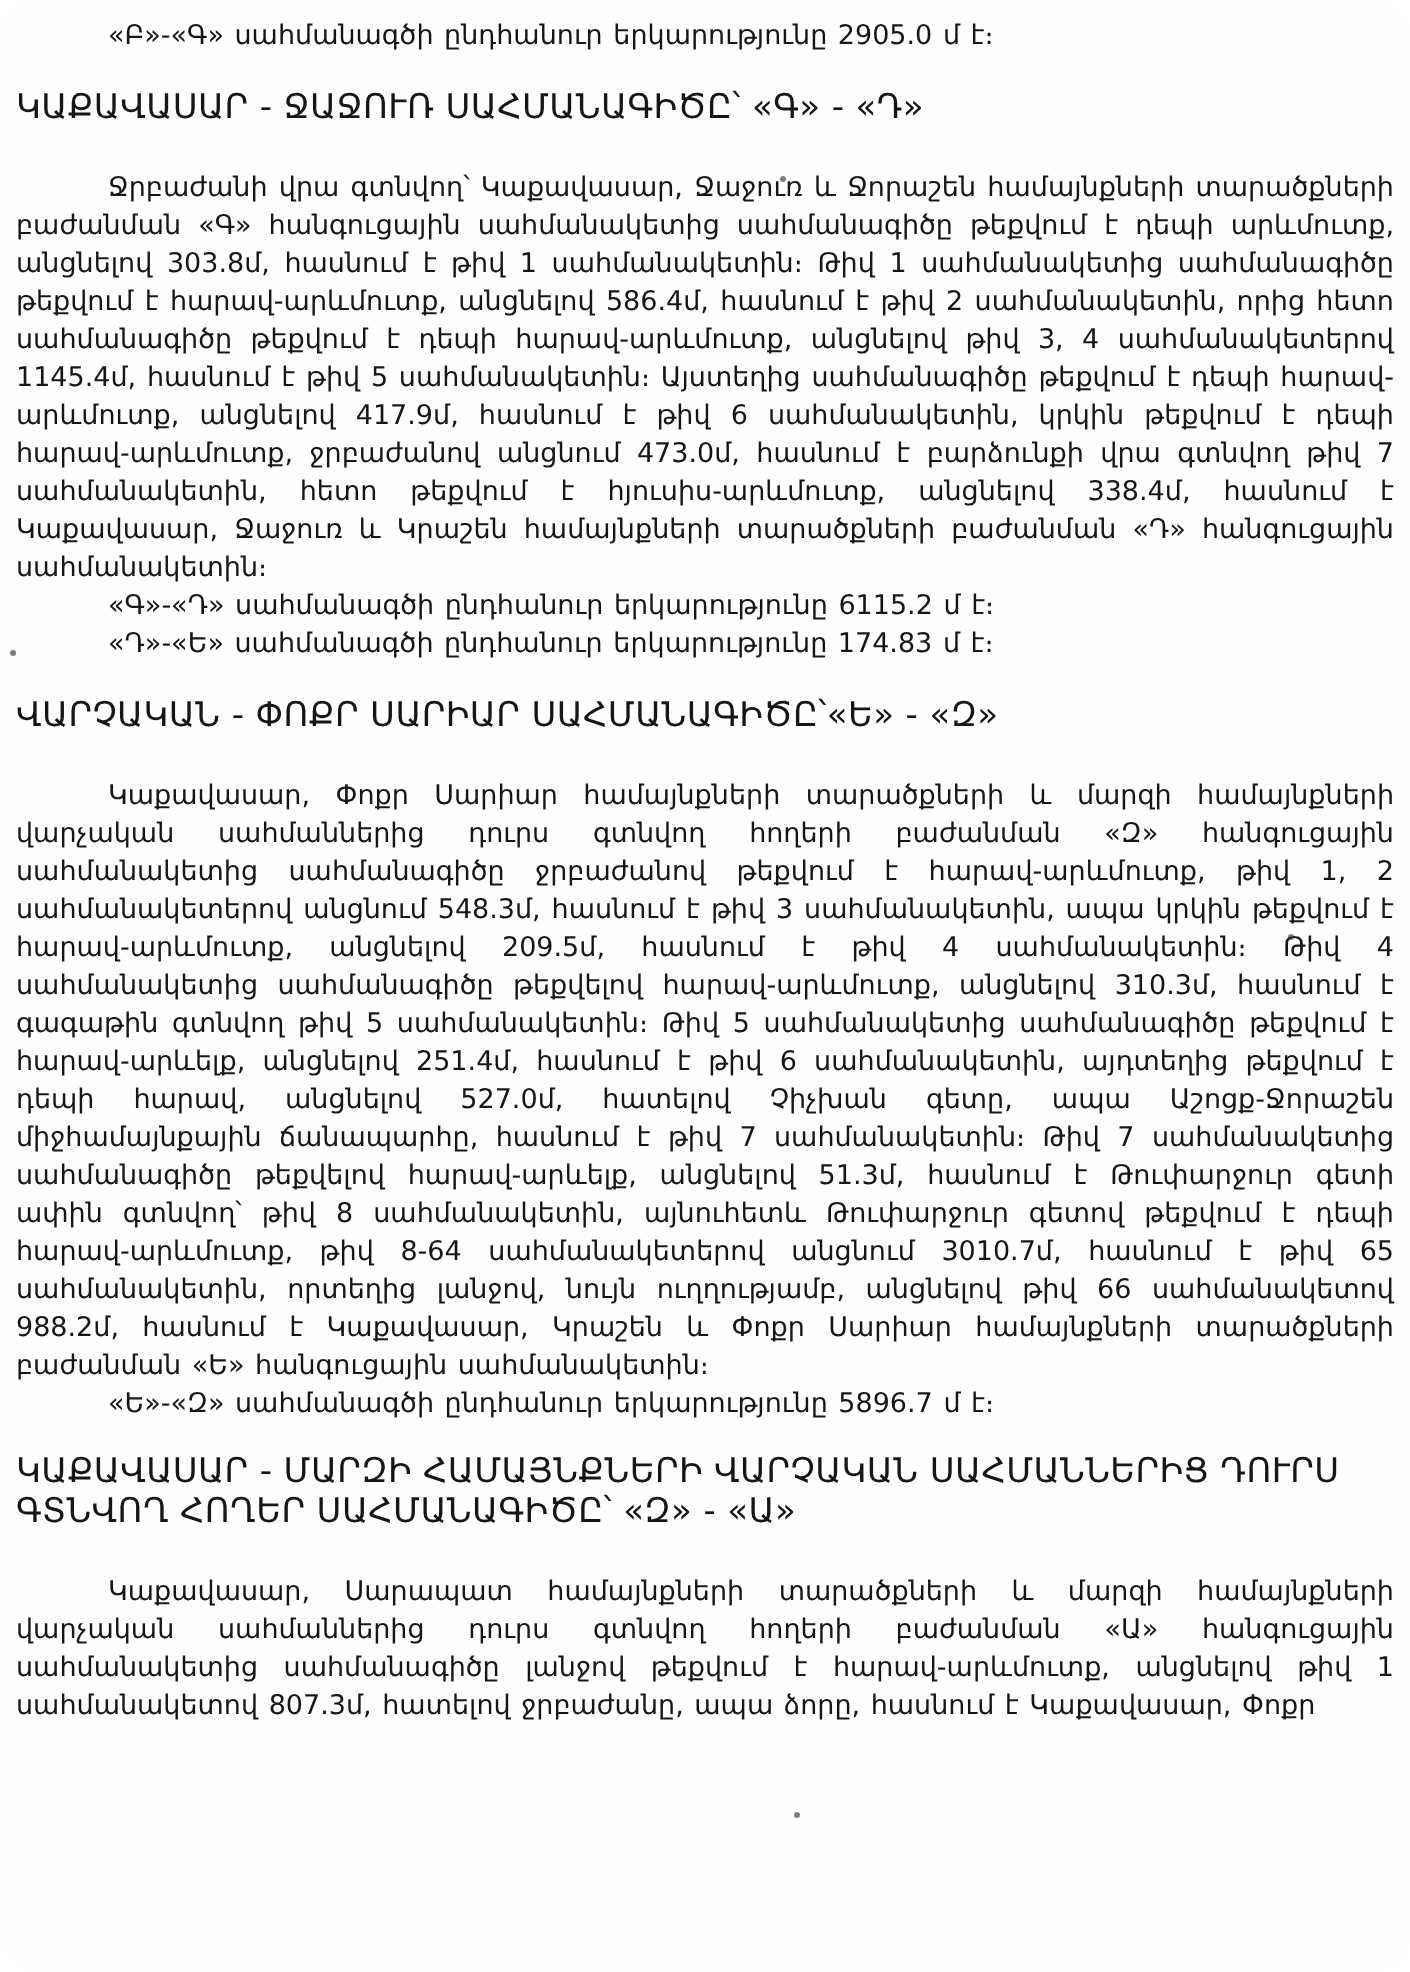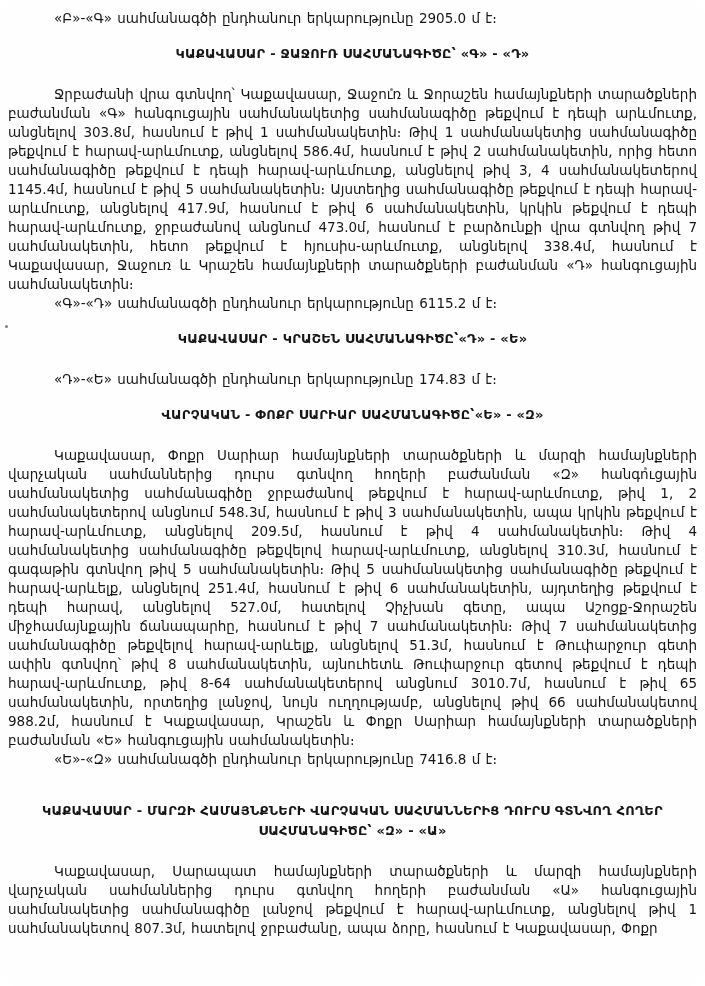--- a/index.html
+++ b/index.html
@@ -25,27 +25,27 @@
     margin: 0;
     text-align: justify;
     text-indent: 46px;
     word-spacing: 1px;
   }
   .length-line {
     text-align: left;
   }
   .heading {
     margin: 16px 0 21px 0;
-    text-align: center;
-    font-size: 13px;
-    font-weight: bold;
+    text-align: left;
+    font-size: 17px;
+    font-weight: normal;
     letter-spacing: 0.2px;
     line-height: 20px;
   }
-  .heading.tight-top { margin-top: 32px; }
+  .heading.tight-top { margin-top: 14px; }
   .artifact-dot {
     position: absolute;
     width: 3px;
     height: 3px;
     border-radius: 50%;
     background: #3a3a3a;
     opacity: 0.65;
   }
 </style>
 </head>
@@ -54,30 +54,29 @@
 <div class="page">
 
   <p class="length-line">«Բ»-«Գ» սահմանագծի ընդհանուր երկարությունը 2905.0 մ է։</p>
 
   <h2 class="heading">ԿԱՔԱՎԱՍԱՐ - ՋԱՋՈՒՌ ՍԱՀՄԱՆԱԳԻԾԸ՝ «Գ» - «Դ»</h2>
 
   <p class="para">Ջրբաժանի վրա գտնվող՝ Կաքավասար, Ջաջուռ և Ջորաշեն համայնքների տարածքների բաժանման «Գ» հանգուցային սահմանակետից սահմանագիծը թեքվում է դեպի արևմուտք, անցնելով 303.8մ, հասնում է թիվ 1 սահմանակետին։ Թիվ 1 սահմանակետից սահմանագիծը թեքվում է հարավ-արևմուտք, անցնելով 586.4մ, հասնում է թիվ 2 սահմանակետին, որից հետո սահմանագիծը թեքվում  է դեպի հարավ-արևմուտք, անցնելով թիվ 3, 4 սահմանակետերով 1145.4մ, հասնում է թիվ 5 սահմանակետին։ Այստեղից սահմանագիծը թեքվում է դեպի հարավ-արևմուտք, անցնելով 417.9մ, հասնում է թիվ 6 սահմանակետին, կրկին թեքվում է դեպի հարավ-արևմուտք, ջրբաժանով անցնում 473.0մ, հասնում է բարձունքի վրա գտնվող թիվ 7 սահմանակետին, հետո թեքվում է հյուսիս-արևմուտք, անցնելով 338.4մ, հասնում է Կաքավասար, Ջաջուռ և Կրաշեն համայնքների տարածքների բաժանման «Դ» հանգուցային սահմանակետին։</p>
 
   <p class="length-line">«Գ»-«Դ» սահմանագծի ընդհանուր երկարությունը 6115.2 մ է։</p>
 
-  <h2 class="heading">ԿԱՔԱՎԱՍԱՐ - ԿՐԱՇԵՆ ՍԱՀՄԱՆԱԳԻԾԸ՝«Դ» - «Ե»</h2>
 
 
   <p class="length-line">«Դ»-«Ե» սահմանագծի ընդհանուր երկարությունը 174.83 մ է։</p>
 
   <h2 class="heading">ՎԱՐՉԱԿԱՆ - ՓՈՔՐ ՍԱՐԻԱՐ ՍԱՀՄԱՆԱԳԻԾԸ՝«Ե» - «Զ»</h2>
 
   <p class="para">Կաքավասար, Փոքր Սարիար համայնքների տարածքների և մարզի համայնքների վարչական սահմաններից դուրս գտնվող հողերի բաժանման «Զ» հանգուցային սահմանակետից սահմանագիծը ջրբաժանով թեքվում է հարավ-արևմուտք, թիվ 1, 2 սահմանակետերով անցնում 548.3մ, հասնում է թիվ 3 սահմանակետին, ապա կրկին թեքվում է հարավ-արևմուտք, անցնելով 209.5մ, հասնում է թիվ 4 սահմանակետին։ Թիվ 4 սահմանակետից սահմանագիծը թեքվելով հարավ-արևմուտք, անցնելով 310.3մ, հասնում է գագաթին գտնվող թիվ 5 սահմանակետին։ Թիվ 5 սահմանակետից սահմանագիծը թեքվում է հարավ-արևելք, անցնելով 251.4մ, հասնում է թիվ 6 սահմանակետին, այդտեղից թեքվում է դեպի հարավ, անցնելով 527.0մ, հատելով Չիչխան գետը, ապա Աշոցք-Ջորաշեն միջհամայնքային ճանապարհը, հասնում է թիվ 7 սահմանակետին։ Թիվ 7 սահմանակետից սահմանագիծը թեքվելով հարավ-արևելք, անցնելով 51.3մ, հասնում է Թուփարջուր գետի ափին գտնվող՝ թիվ 8 սահմանակետին, այնուհետև Թուփարջուր գետով թեքվում է դեպի հարավ-արևմուտք, թիվ 8-64 սահմանակետերով անցնում 3010.7մ, հասնում է թիվ 65 սահմանակետին, որտեղից լանջով, նույն ուղղությամբ, անցնելով թիվ 66 սահմանակետով 988.2մ, հասնում է Կաքավասար, Կրաշեն և Փոքր Սարիար համայնքների տարածքների բաժանման «Ե» հանգուցային սահմանակետին։</p>
 
-  <p class="length-line">«Ե»-«Զ» սահմանագծի ընդհանուր երկարությունը 7416.8 մ է։</p>
+  <p class="length-line">«Ե»-«Զ» սահմանագծի ընդհանուր երկարությունը 5896.7 մ է։</p>
 
   <h2 class="heading tight-top">ԿԱՔԱՎԱՍԱՐ - ՄԱՐԶԻ ՀԱՄԱՅՆՔՆԵՐԻ ՎԱՐՉԱԿԱՆ ՍԱՀՄԱՆՆԵՐԻՑ ԴՈՒՐՍ ԳՏՆՎՈՂ ՀՈՂԵՐ ՍԱՀՄԱՆԱԳԻԾԸ՝ «Զ» - «Ա»</h2>
 
   <p class="para">Կաքավասար, Սարապատ համայնքների տարածքների և մարզի համայնքների վարչական սահմաններից դուրս գտնվող հողերի բաժանման «Ա» հանգուցային սահմանակետից սահմանագիծը լանջով թեքվում է հարավ-արևմուտք, անցնելով թիվ 1 սահմանակետով 807.3մ,  հատելով ջրբաժանը, ապա ձորը, հասնում է Կաքավասար, Փոքր</p>
 
   <span class="artifact-dot" style="left:390px; top:88px;"></span>
   <span class="artifact-dot" style="left:5px;   top:325px;"></span>
   <span class="artifact-dot" style="left:644px; top:467px;"></span>
   <span class="artifact-dot" style="left:397px; top:906px;"></span>
 

